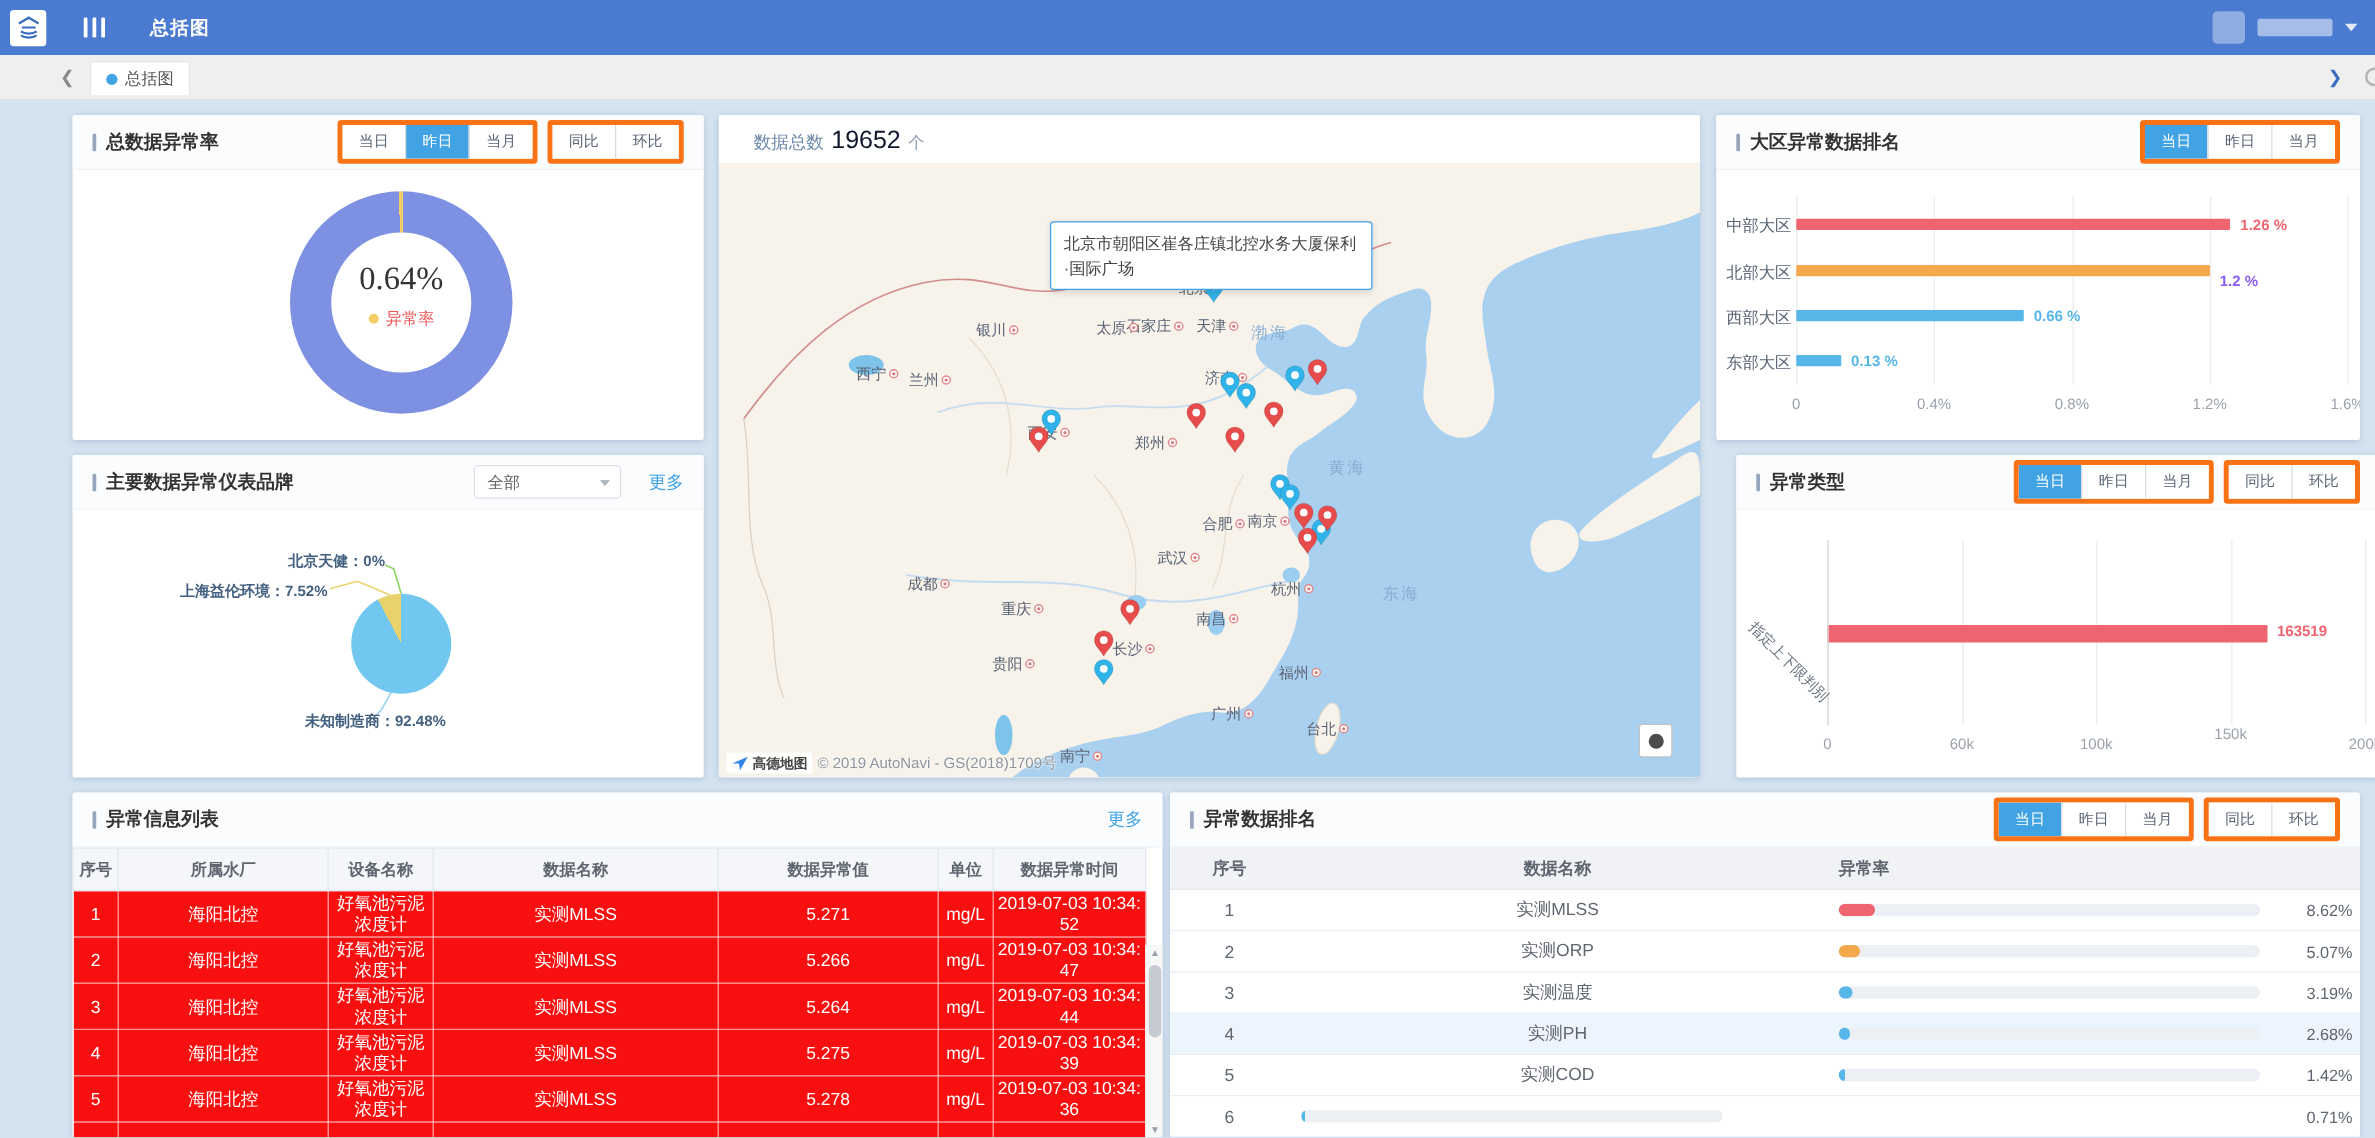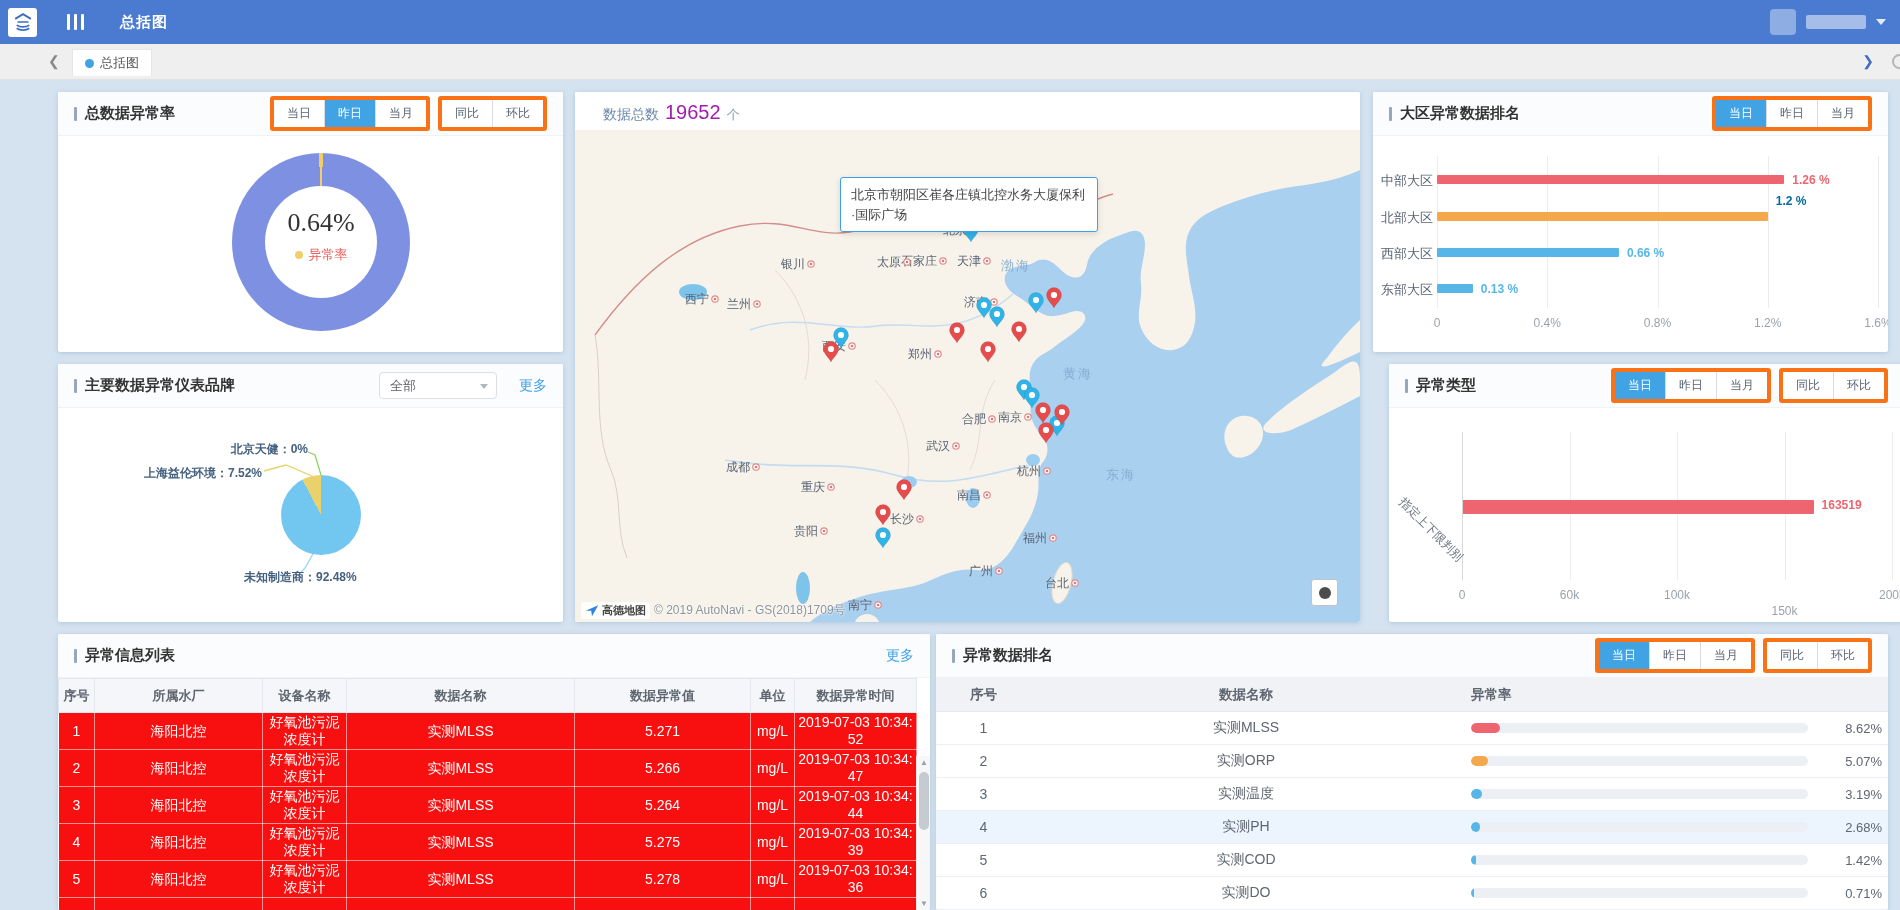--- a/index.html
+++ b/index.html
@@ -49,21 +49,21 @@
   .vgrid{position:absolute;width:1px;background:#ececec;}
   .xlab{position:absolute;transform:translateX(-50%);font-size:12px;color:#9aa1ab;}
   .hbar{position:absolute;border-radius:1px;}
   .bar-cat{position:absolute;font-size:13px;color:#5a6575;width:58px;text-align:right;white-space:nowrap;}
   .bar-val{position:absolute;font-size:12px;font-weight:bold;white-space:nowrap;}
   .rot-cat{position:absolute;font-size:12px;color:#6a7380;transform:rotate(45deg);transform-origin:left top;white-space:nowrap;}
   .yaxis-line{position:absolute;width:1px;background:#d8d8d8;}
   
   .map-top{position:absolute;left:0;top:0;right:0;height:38px;background:#fff;display:flex;align-items:baseline;padding:9px 0 0 28px;z-index:5;}
   .map-total-label{font-size:14px;color:#6b88a9;}
-  .map-total-value{font-size:20px;color:#a21caf;margin:0 6px;}
+  .map-total-value{font-size:20px;color:#0f172a;margin:0 6px;}
   .map-total-unit{font-size:13px;color:#8a9ab0;}
   .map-area{position:absolute;left:0;top:38px;right:0;bottom:0;}
   .map-tooltip{position:absolute;left:265px;top:85px;width:258px;background:#fff;border:1px solid #3f9fe8;border-radius:3px;
                padding:7px 10px;font-size:13px;color:#444;line-height:1.5;z-index:6;box-shadow:0 2px 6px rgba(0,0,0,.12);}
   .map-ctrl{position:absolute;right:22px;bottom:16px;width:27px;height:27px;background:#fff;border:1px solid #c2c2c2;border-radius:3px;
             display:flex;align-items:center;justify-content:center;z-index:6;cursor:pointer;}
   .map-ctrl i{width:12px;height:12px;border-radius:50%;background:#4c4c4c;display:block;}
   .map-attrib{position:absolute;left:6px;bottom:3px;display:flex;align-items:center;z-index:6;}
   .amap-plate{display:flex;align-items:flex-start;gap:3px;background:rgba(255,255,255,.85);border-radius:2px;padding:1px 4px;}
   .amap-name{font-size:11px;color:#444;font-weight:bold;}
@@ -445,21 +445,21 @@
         <div class="xlab" style="left:284.5px;top:180px;">0.8%</div>
         <div class="vgrid" style="left:394.75px;top:20px;height:152px;"></div>
         <div class="xlab" style="left:394.75px;top:180px;">1.2%</div>
         <div class="vgrid" style="left:505px;top:20px;height:152px;"></div>
         <div class="xlab" style="left:505px;top:180px;">1.6%</div>
         <div class="bar-cat" style="left:2px;top:36px;">中部大区</div>
         <div class="hbar" style="left:64px;top:39px;width:347.28749999999997px;height:9px;background:#ee6570;"></div>
         <div class="bar-val" style="left:419.28749999999997px;top:37px;color:#ee6570;">1.26 %</div>
         <div class="bar-cat" style="left:2px;top:73px;">北部大区</div>
         <div class="hbar" style="left:64px;top:76px;width:330.74999999999994px;height:9px;background:#f3a84c;"></div>
-        <div class="bar-val" style="left:402.74999999999994px;top:58px;color:#0369a1;">1.2 %</div>
+        <div class="bar-val" style="left:402.74999999999994px;top:82px;color:#8b5cf6;">1.2 %</div>
         <div class="bar-cat" style="left:2px;top:109px;">西部大区</div>
         <div class="hbar" style="left:64px;top:112px;width:181.9125px;height:9px;background:#57b6e8;"></div>
         <div class="bar-val" style="left:253.9125px;top:110px;color:#57b6e8;">0.66 %</div>
         <div class="bar-cat" style="left:2px;top:145px;">东部大区</div>
         <div class="hbar" style="left:64px;top:148px;width:35.831250000000004px;height:9px;background:#57b6e8;"></div>
         <div class="bar-val" style="left:107.83125000000001px;top:146px;color:#57b6e8;">0.13 %</div>
       </div>
   </div>
 
   <div class="panel" style="left:1373px;top:364px;width:515px;height:258px;margin-left:16px;">
@@ -480,21 +480,21 @@
         </span>
     </div>
     <div class="p-body" id="type-plot" style="height:214px;">
         <div class="vgrid" style="left:73px;top:24px;height:148px;"></div>
         <div class="xlab" style="left:73px;top:180px;">0</div>
         <div class="vgrid" style="left:180.5px;top:24px;height:148px;"></div>
         <div class="xlab" style="left:180.5px;top:180px;">60k</div>
         <div class="vgrid" style="left:288px;top:24px;height:148px;"></div>
         <div class="xlab" style="left:288px;top:180px;">100k</div>
         <div class="vgrid" style="left:395.5px;top:24px;height:148px;"></div>
-        <div class="xlab" style="left:395.5px;top:196px;">150k</div>
+        <div class="xlab" style="left:395.5px;top:172px;">150k</div>
         <div class="vgrid" style="left:503px;top:24px;height:148px;"></div>
         <div class="xlab" style="left:503px;top:180px;">200k</div>
         <div class="hbar" style="left:73px;top:92px;width:351.56584999999995px;height:14px;background:#ee6570;"></div>
         <div class="bar-val" style="left:432.56584999999995px;top:90px;color:#ee6570;">163519</div>
         <div class="yaxis-line" style="left:73px;top:24px;height:148px;"></div>
         <div class="rot-cat" style="left:18px;top:86px;">指定上下限判别</div>
       </div>
   </div>
 
   <div class="panel" style="left:58px;top:634px;width:872px;height:276px;">
@@ -660,21 +660,20 @@
             <div class="rc-name" style="">实测COD</div>
             <div class="rc-bar" style="">
               <div class="rtrack" style="">
                 <div class="rpill" style="width:4.7854px;background:#57b6e8;"></div>
               </div>
               <div class="rpct" style="">1.42%</div>
             </div>
           </div>
           <div class="rank-row" style="">
             <div class="rc-idx" style="">6</div>
-            <div class="rc-name" style="">实测DO</div>
             <div class="rc-bar" style="">
               <div class="rtrack" style="">
                 <div class="rpill" style="width:3px;background:#57b6e8;"></div>
               </div>
               <div class="rpct" style="">0.71%</div>
             </div>
           </div>
         </div>
     </div>
   </div>

